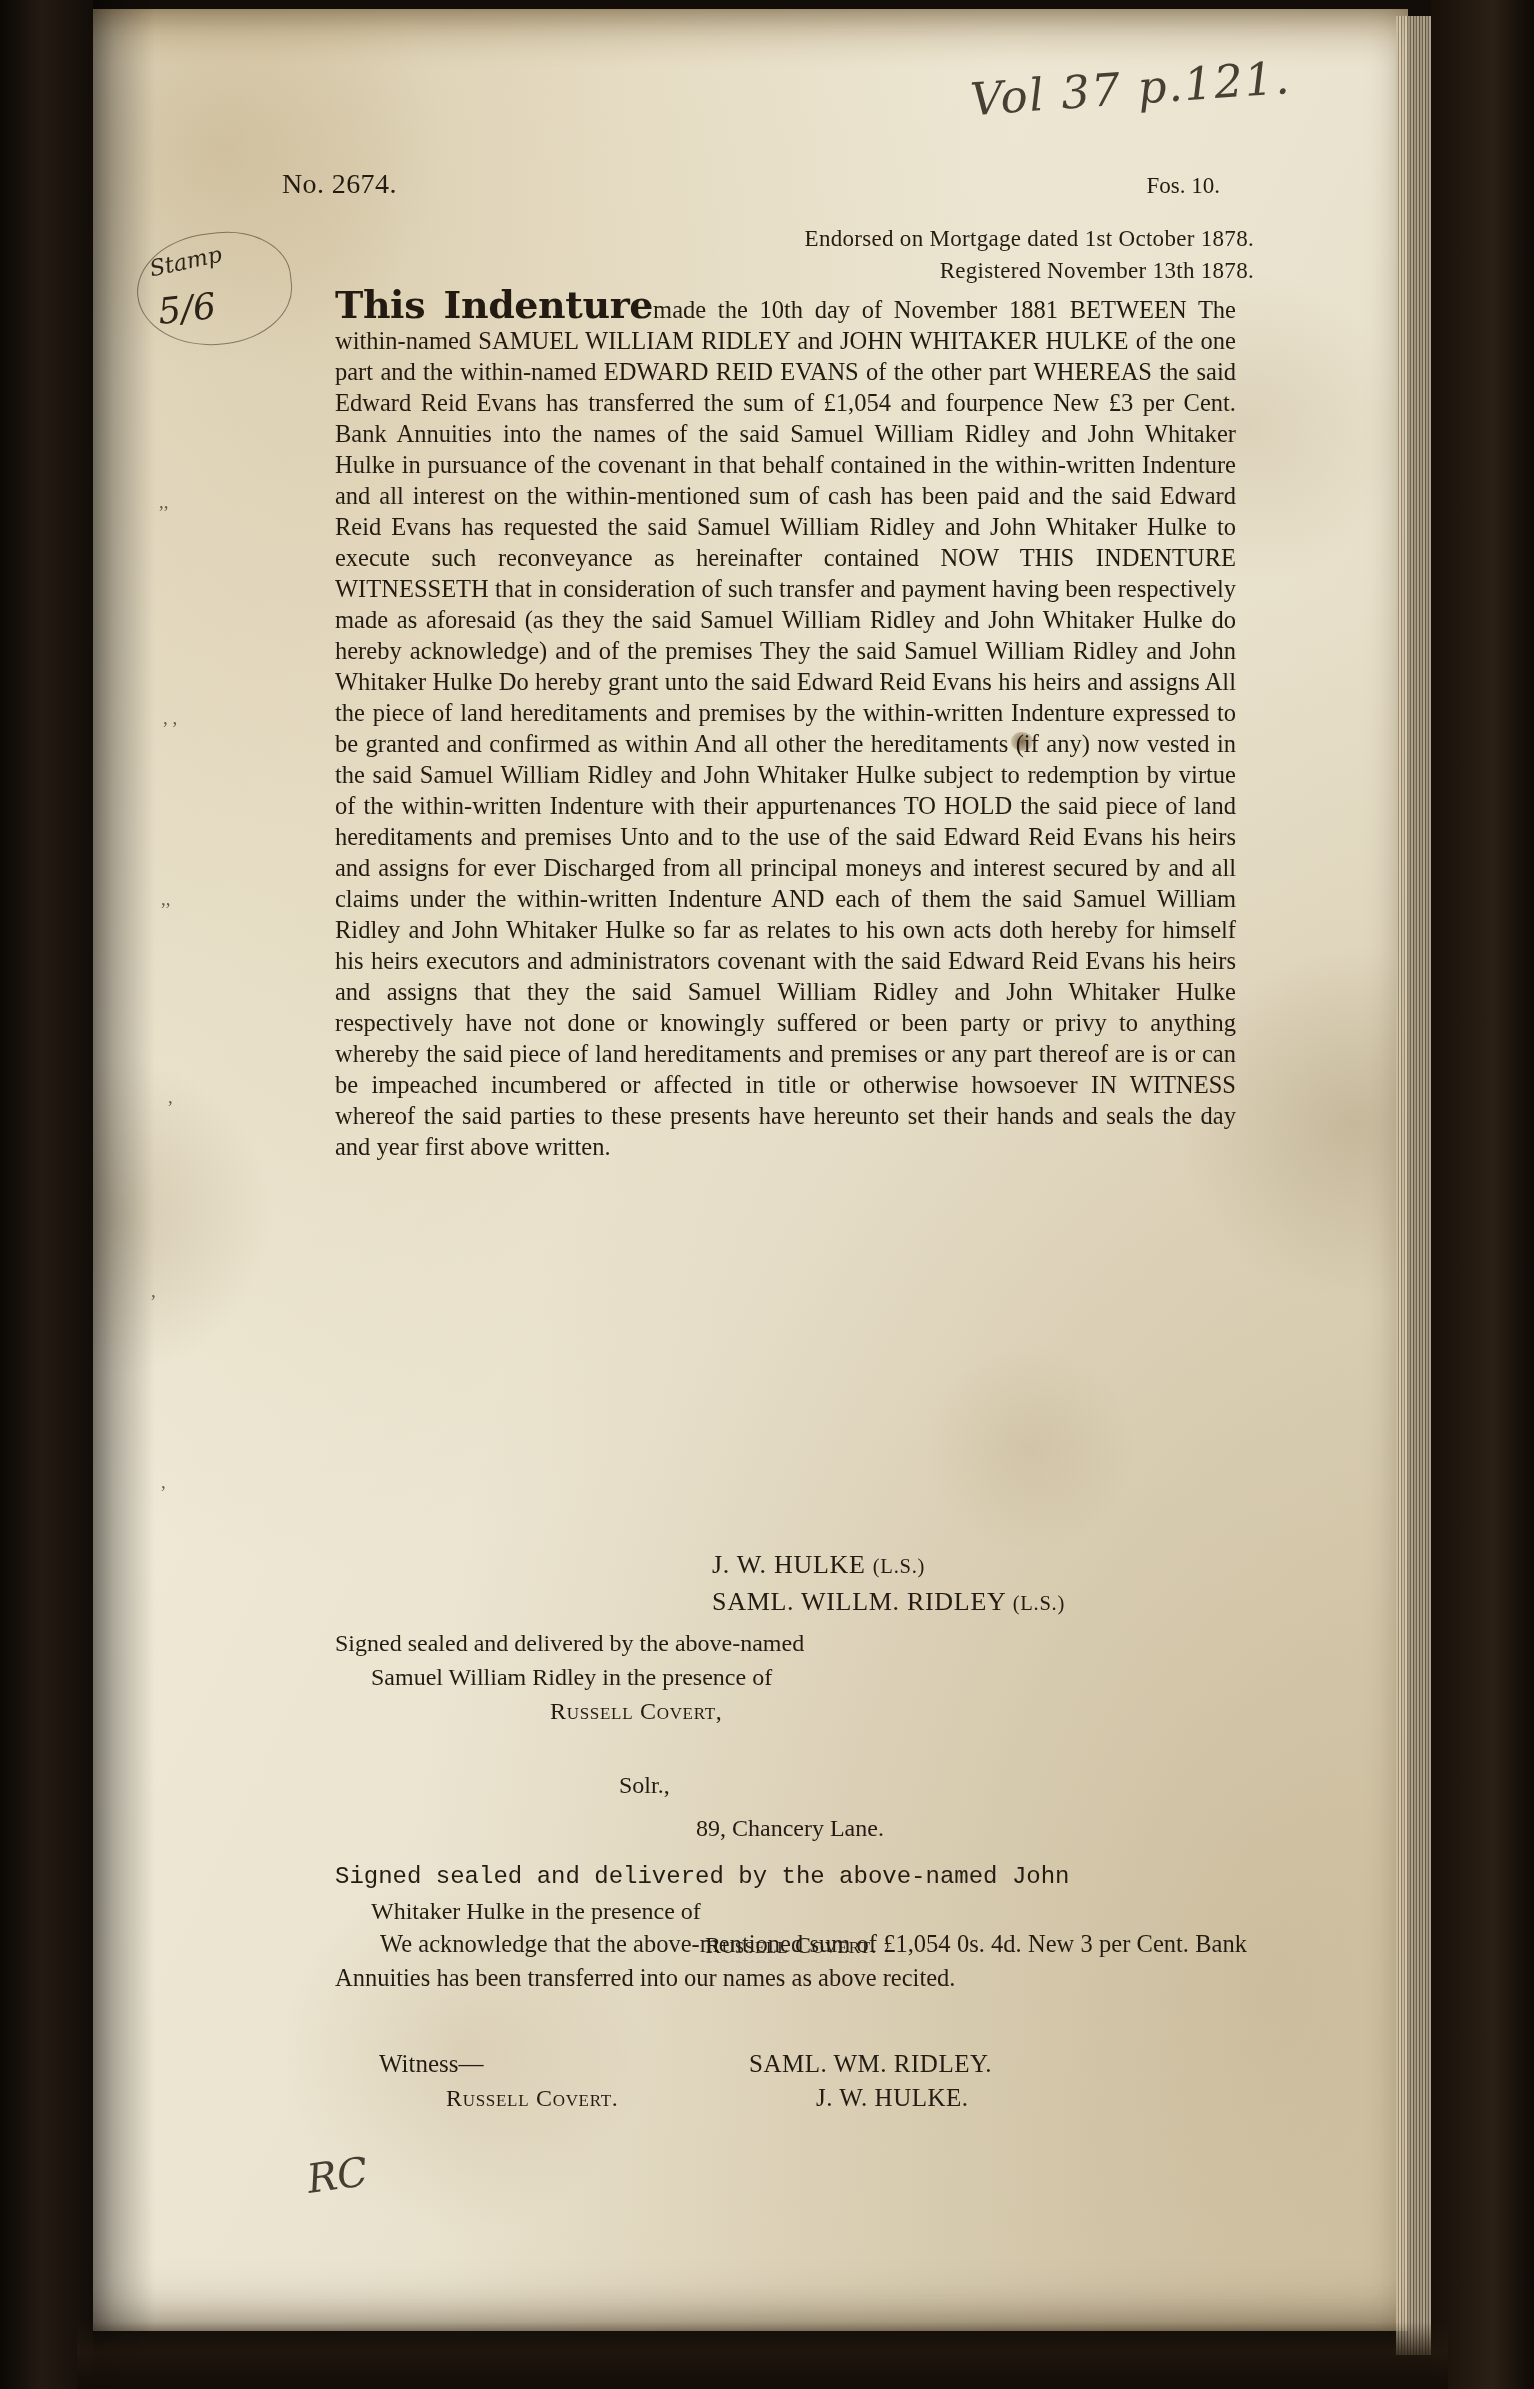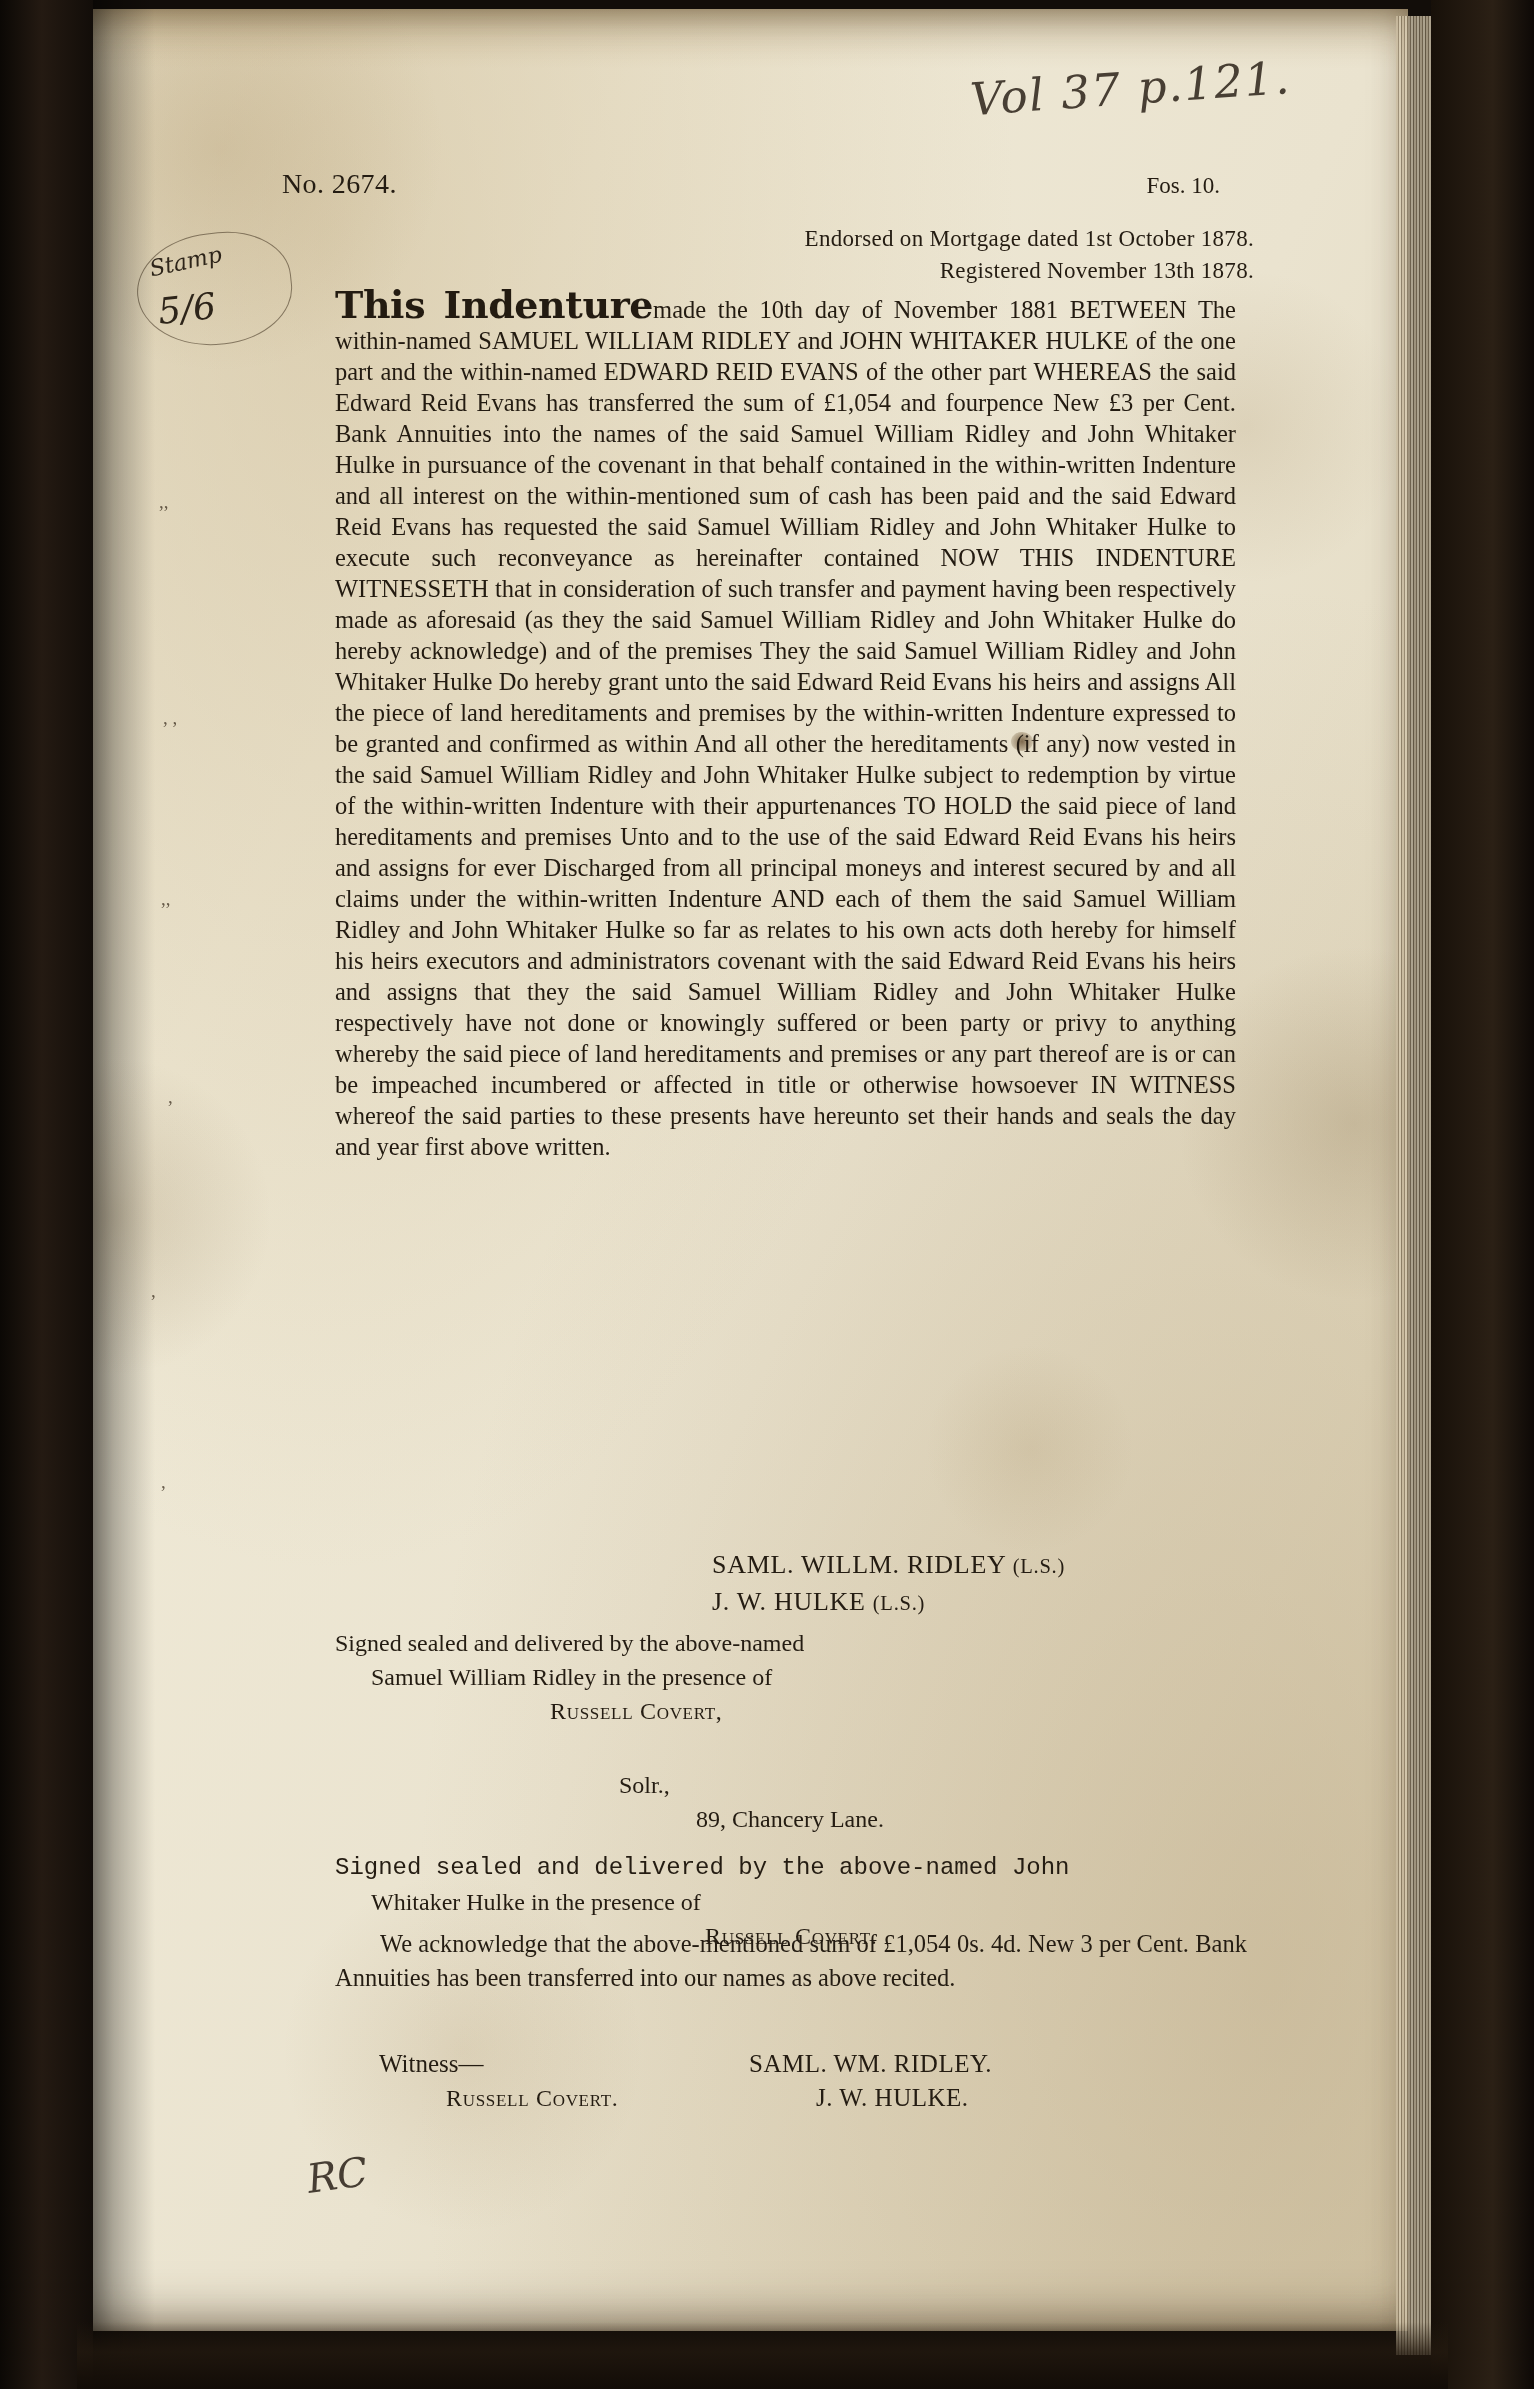--- a/index.html
+++ b/index.html
@@ -194,21 +194,21 @@
     position: absolute;
     left: 277px;
     top: 1617px;
     width: 912px;
     font-size: 24px;
     line-height: 34px;
   }
   .indent1 { padding-left: 36px; }
   .sc { font-variant: small-caps; letter-spacing: 0.7px; font-size: 24px; }
   .ctr-russell { padding-left: 215px; }
-  .ctr-chancery { padding-left: 361px; }
+  .ctr-chancery { padding-left: 361px; margin-top: 9px; }
   .ctr-russell2 { padding-left: 370px; }
 
   .ack {
     position: absolute;
     left: 277px;
     top: 1918px;
     width: 912px;
     font-size: 24.5px;
     line-height: 34px;
     text-align: justify;
@@ -324,25 +324,25 @@
 
       <div class="centered-line line-endorsed">Endorsed on Mortgage dated 1st October 1878.</div>
       <div class="centered-line line-registered">Registered November 13th 1878.</div>
 
       <div class="body-block">
         <p><span class="blackletter">This Indenture</span><span>made the 10th day of November 1881 BETWEEN The within-named SAMUEL WILLIAM RIDLEY and JOHN WHITAKER HULKE of the one part and the within-named EDWARD REID EVANS of the other part WHEREAS the said Edward Reid Evans has transferred the sum of £1,054 and fourpence New £3 per Cent. Bank Annuities into the names of the said Samuel William Ridley and John Whitaker Hulke in pursuance of the covenant in that behalf contained in the within-written Indenture and all interest on the within-mentioned sum of cash has been paid and the said Edward Reid Evans has requested the said Samuel William Ridley and John Whitaker Hulke to execute such reconveyance as hereinafter contained NOW THIS INDENTURE WITNESSETH that in consideration of such transfer and payment having been respectively made as aforesaid (as they the said Samuel William Ridley and John Whitaker Hulke do hereby acknowledge) and of the premises They the said Samuel William Ridley and John Whitaker Hulke Do hereby grant unto the said Edward Reid Evans his heirs and assigns All the piece of land hereditaments and premises by the within-written Indenture expressed to be granted and confirmed as within And all other the hereditaments (if any) now vested in the said Samuel William Ridley and John Whitaker Hulke subject to redemption by virtue of the within-written Indenture with their appurtenances TO HOLD the said piece of land hereditaments and premises Unto and to the use of the said Edward Reid Evans his heirs and assigns for ever Discharged from all principal moneys and interest secured by and all claims under the within-written Indenture AND each of them the said Samuel William Ridley and John Whitaker Hulke so far as relates to his own acts doth hereby for himself his heirs executors and administrators covenant with the said Edward Reid Evans his heirs and assigns that they the said Samuel William Ridley and John Whitaker Hulke respectively have not done or knowingly suffered or been party or privy to anything whereby the said piece of land hereditaments and premises or any part thereof are is or can be impeached incumbered or affected in title or otherwise howsoever IN WITNESS whereof the said parties to these presents have hereunto set their hands and seals the day and year first above written.</span></p>
       </div>
 
       <div class="sig-block">
         <div>
-          <span>SAML. WILLM. RIDLEY</span>
+          <span>J. W. HULKE</span>
           <span class="ls">(L.S.)</span>
         </div>
         <div>
-          <span>J. W. HULKE</span>
+          <span>SAML. WILLM. RIDLEY</span>
           <span class="ls">(L.S.)</span>
         </div>
       </div>
 
       <div class="attest">
         <div>Signed sealed and delivered by the above-named</div>
         <div class="indent1">Samuel William Ridley in the presence of</div>
         <div class="sc ctr-russell">Russell Covert,</div>
         <div class="ctr-russell" style="padding-left:284px;margin-top:40px;">Solr.,</div>
         <div class="ctr-chancery">89, Chancery Lane.</div>

